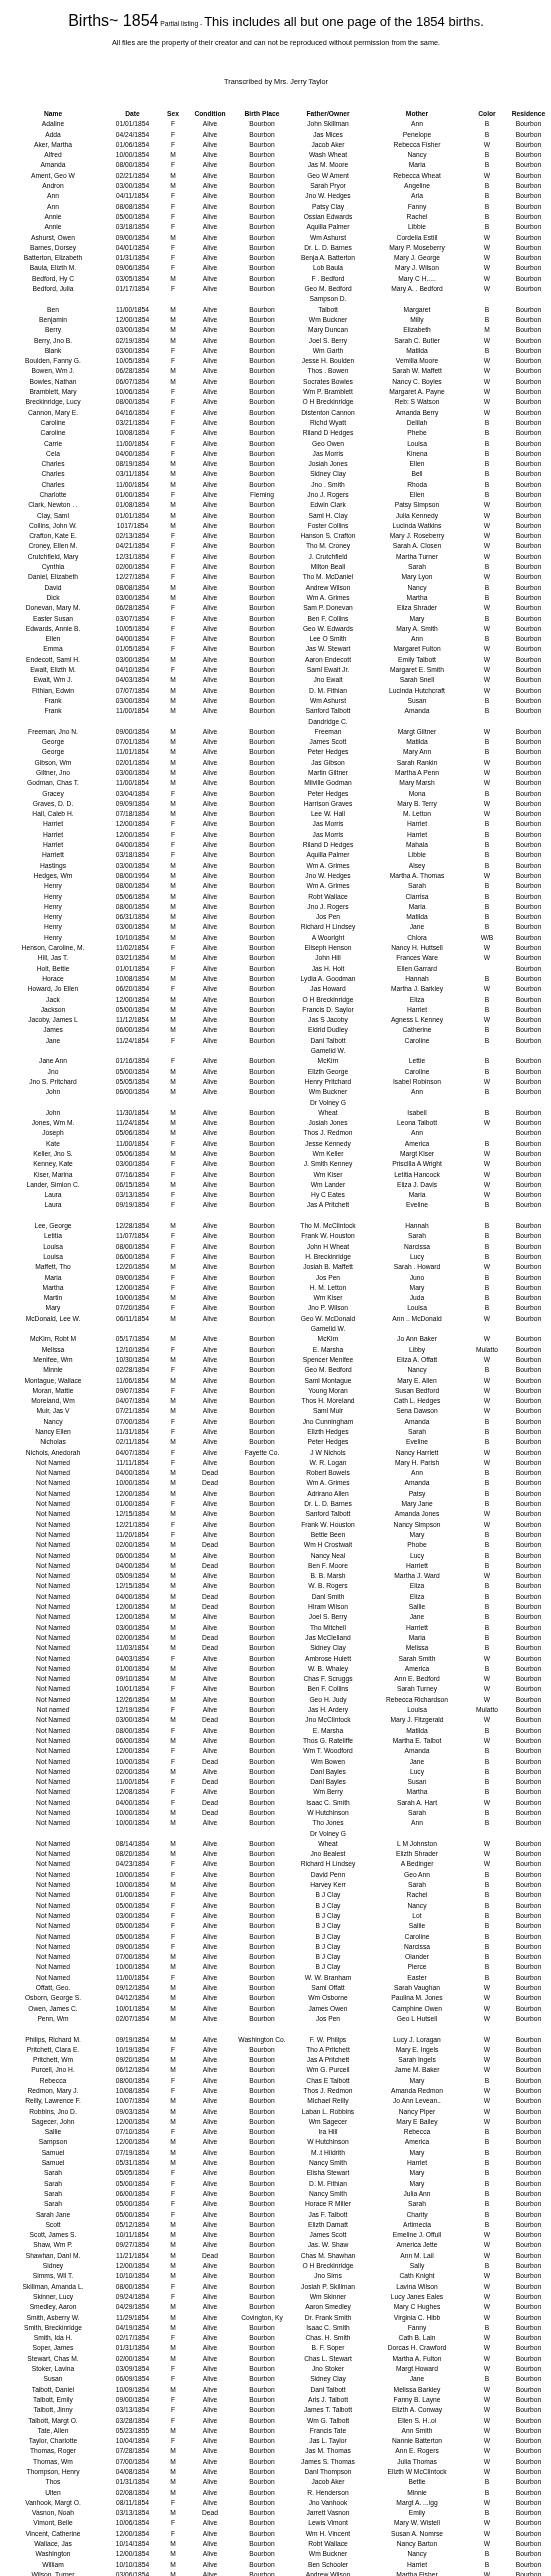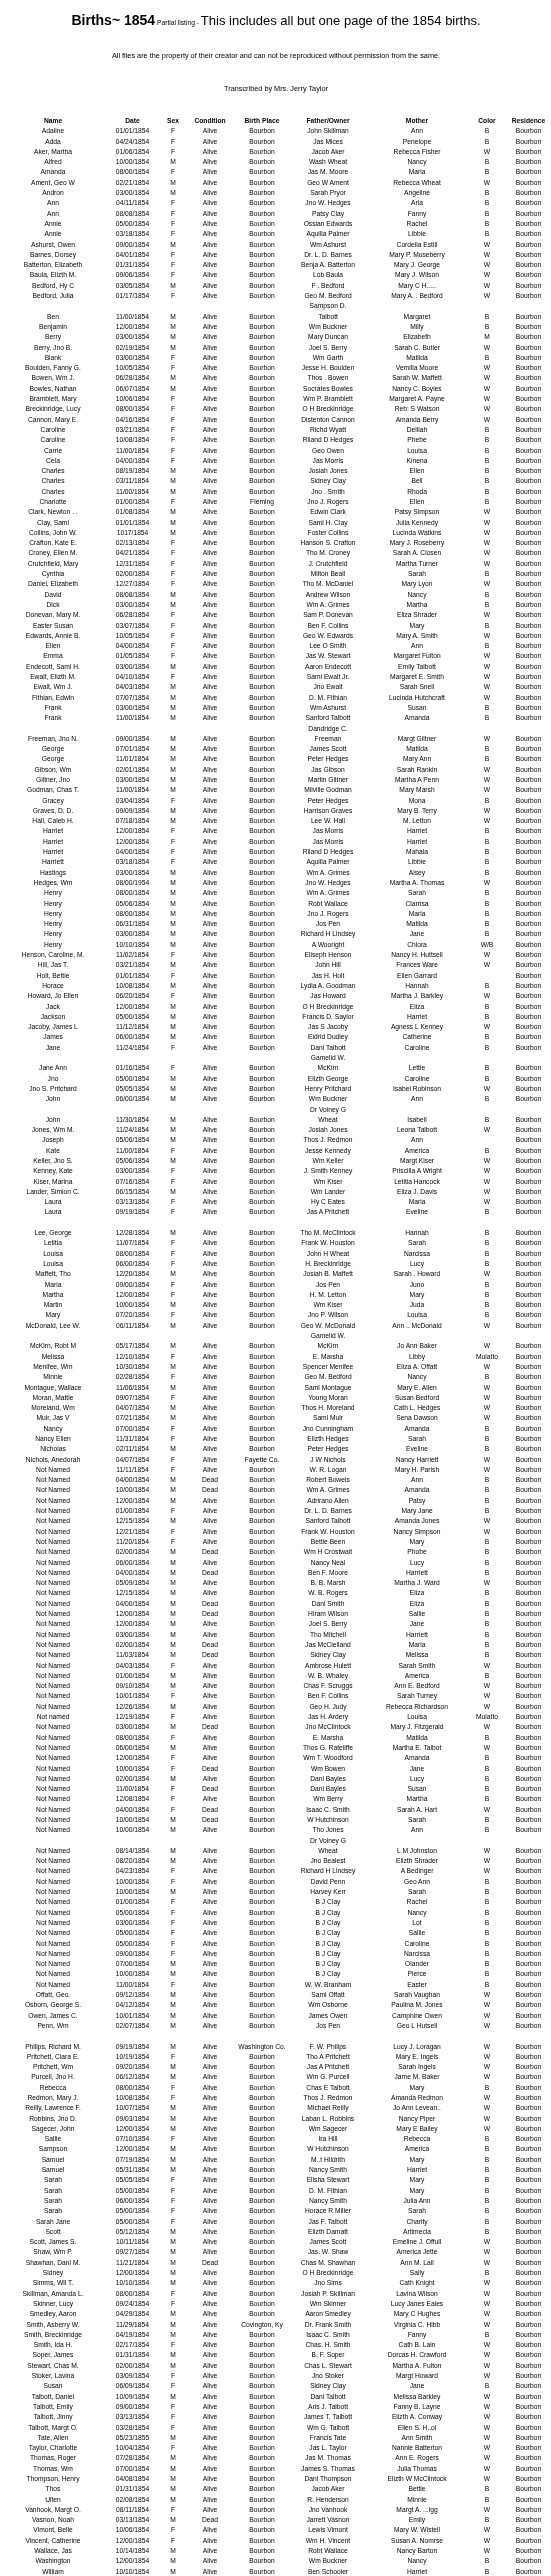--- a/index.html
+++ b/index.html
@@ -1,22 +1,22 @@
 <!DOCTYPE html>
 <html style="font-size:9.7px"><head>
 <meta charset="utf-8">
 <style>
   html,body{margin:0;padding:0;background:#ffffff;color:#000;}
   body{width:552px;font-family:"Liberation Sans", sans-serif;}
   .title-line{text-align:center;margin-top:12px;white-space:nowrap;}
-  .t1{font-size:14px;font-weight:bold;text-align:center;}
+  .t1{font-size:16px;font-weight:normal;text-align:center;}
   .t2{font-size:6.7px;}
   .t3{font-size:13px;}
-  .notice{text-align:center;font-size:7.3px;margin-top:23px;}
-  .transcriber{text-align:center;font-size:7.3px;margin-top:24px;}
+  .notice{text-align:center;font-size:7.3px;margin-top:8px;}
+  .transcriber{text-align:center;font-size:7.3px;margin-top:30px;}
   table{border-collapse:collapse;width:552px;table-layout:fixed;margin-top:23px;}
   th{font-size:7.3px;font-weight:bold;}
   td,th{text-align:center;padding:0;height:10.3px;line-height:10.3px;font-size:6.7px;
         white-space:nowrap;overflow:hidden;}
 </style>
 </head>
 <body>
 
 <div>
   <div class="title-line">

